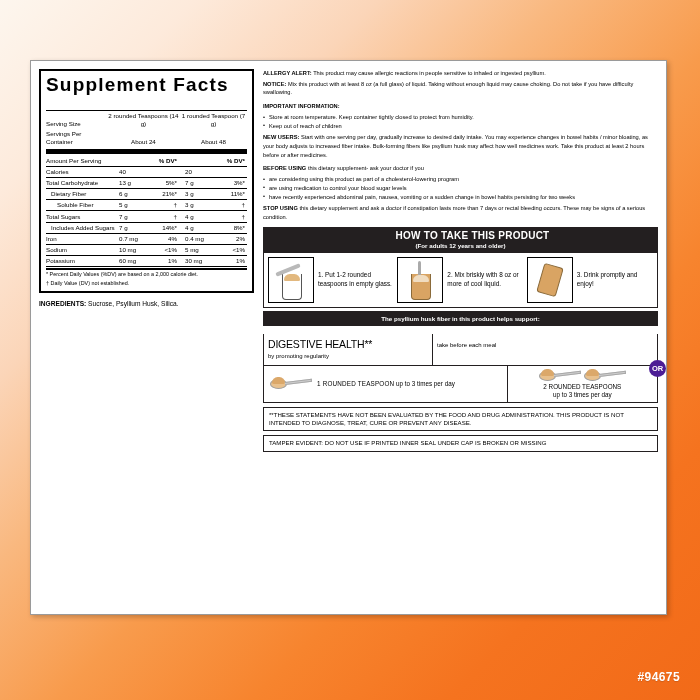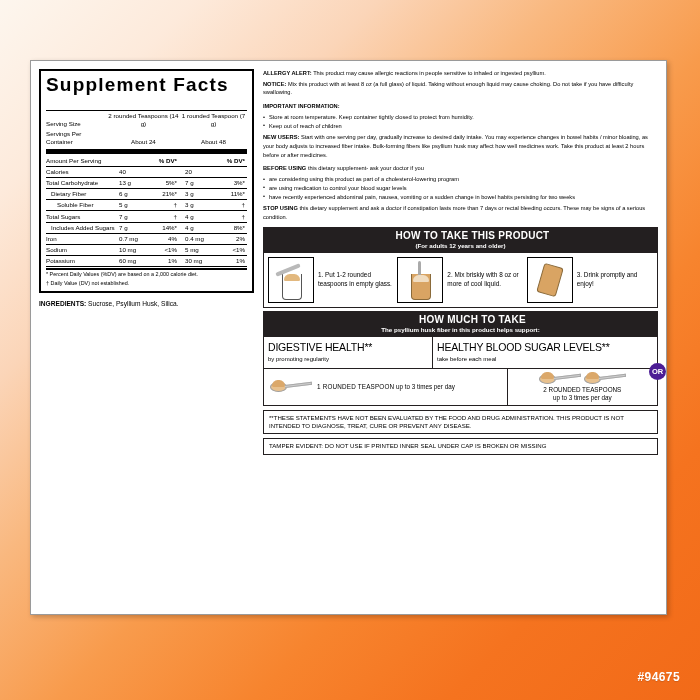--- a/index.html
+++ b/index.html
@@ -135,21 +135,21 @@
   .hand-glass {
     position: absolute; left: 12px; top: 7px;
     width: 20px; height: 30px; background: #d9a463;
     border: 0.8px solid #8a6a3a; border-radius: 3px;
     transform: rotate(16deg);
   }
 
   
   .benefit-wrap {
     border: 1.4px solid #231f20; border-top: none;
-    display: flex; position: relative;
+    display: flex; position: relative; margin-top: 8px;
   }
   .benefit {
     flex: 1; padding: 5px 4px 4px; position: relative;
     border-right: 0.8px solid #231f20;
   }
   .benefit:last-child { border-right: none; }
   .b-title { font-size: 10.5px; line-height: 1.1; letter-spacing: -.2px; }
   .b-title.small { font-size: 9.5px; }
   .b-sub { font-size: 6px; line-height: 1.3; margin-top: 3px; }
   .or-badge {
@@ -382,31 +382,29 @@
         <div class="thumb">
           <div class="hand-glass"></div>
         </div>
         <div class="step-txt">3. Drink promptly and enjoy!</div>
       </div>
     </div>
 
     <div class="gap"></div>
 
     <div class="bar">
-      <div class="b1">HOW MUCH TO TAKE</div>
       <div class="b2">The psyllium husk fiber in this product helps support:</div>
     </div>
 
     <div class="benefit-wrap">
       <div class="benefit">
         <div class="b-title">DIGESTIVE HEALTH**</div>
         <div class="b-sub">by promoting regularity</div>
       </div>
       <div class="benefit" style="flex:1.35">
-        <div class="b-title">HEALTHY BLOOD SUGAR LEVELS**</div>
         <div class="b-sub">take before each meal</div>
         <div class="or-badge" style="right:-9px; top:26px;">OR</div>
       </div>
     </div>
 
     <div class="dose-row framed" style="border-top:none">
       <div class="dose left">
         <div class="spoon">
           <div class="bowl"></div>
             <div class="heap"></div>

